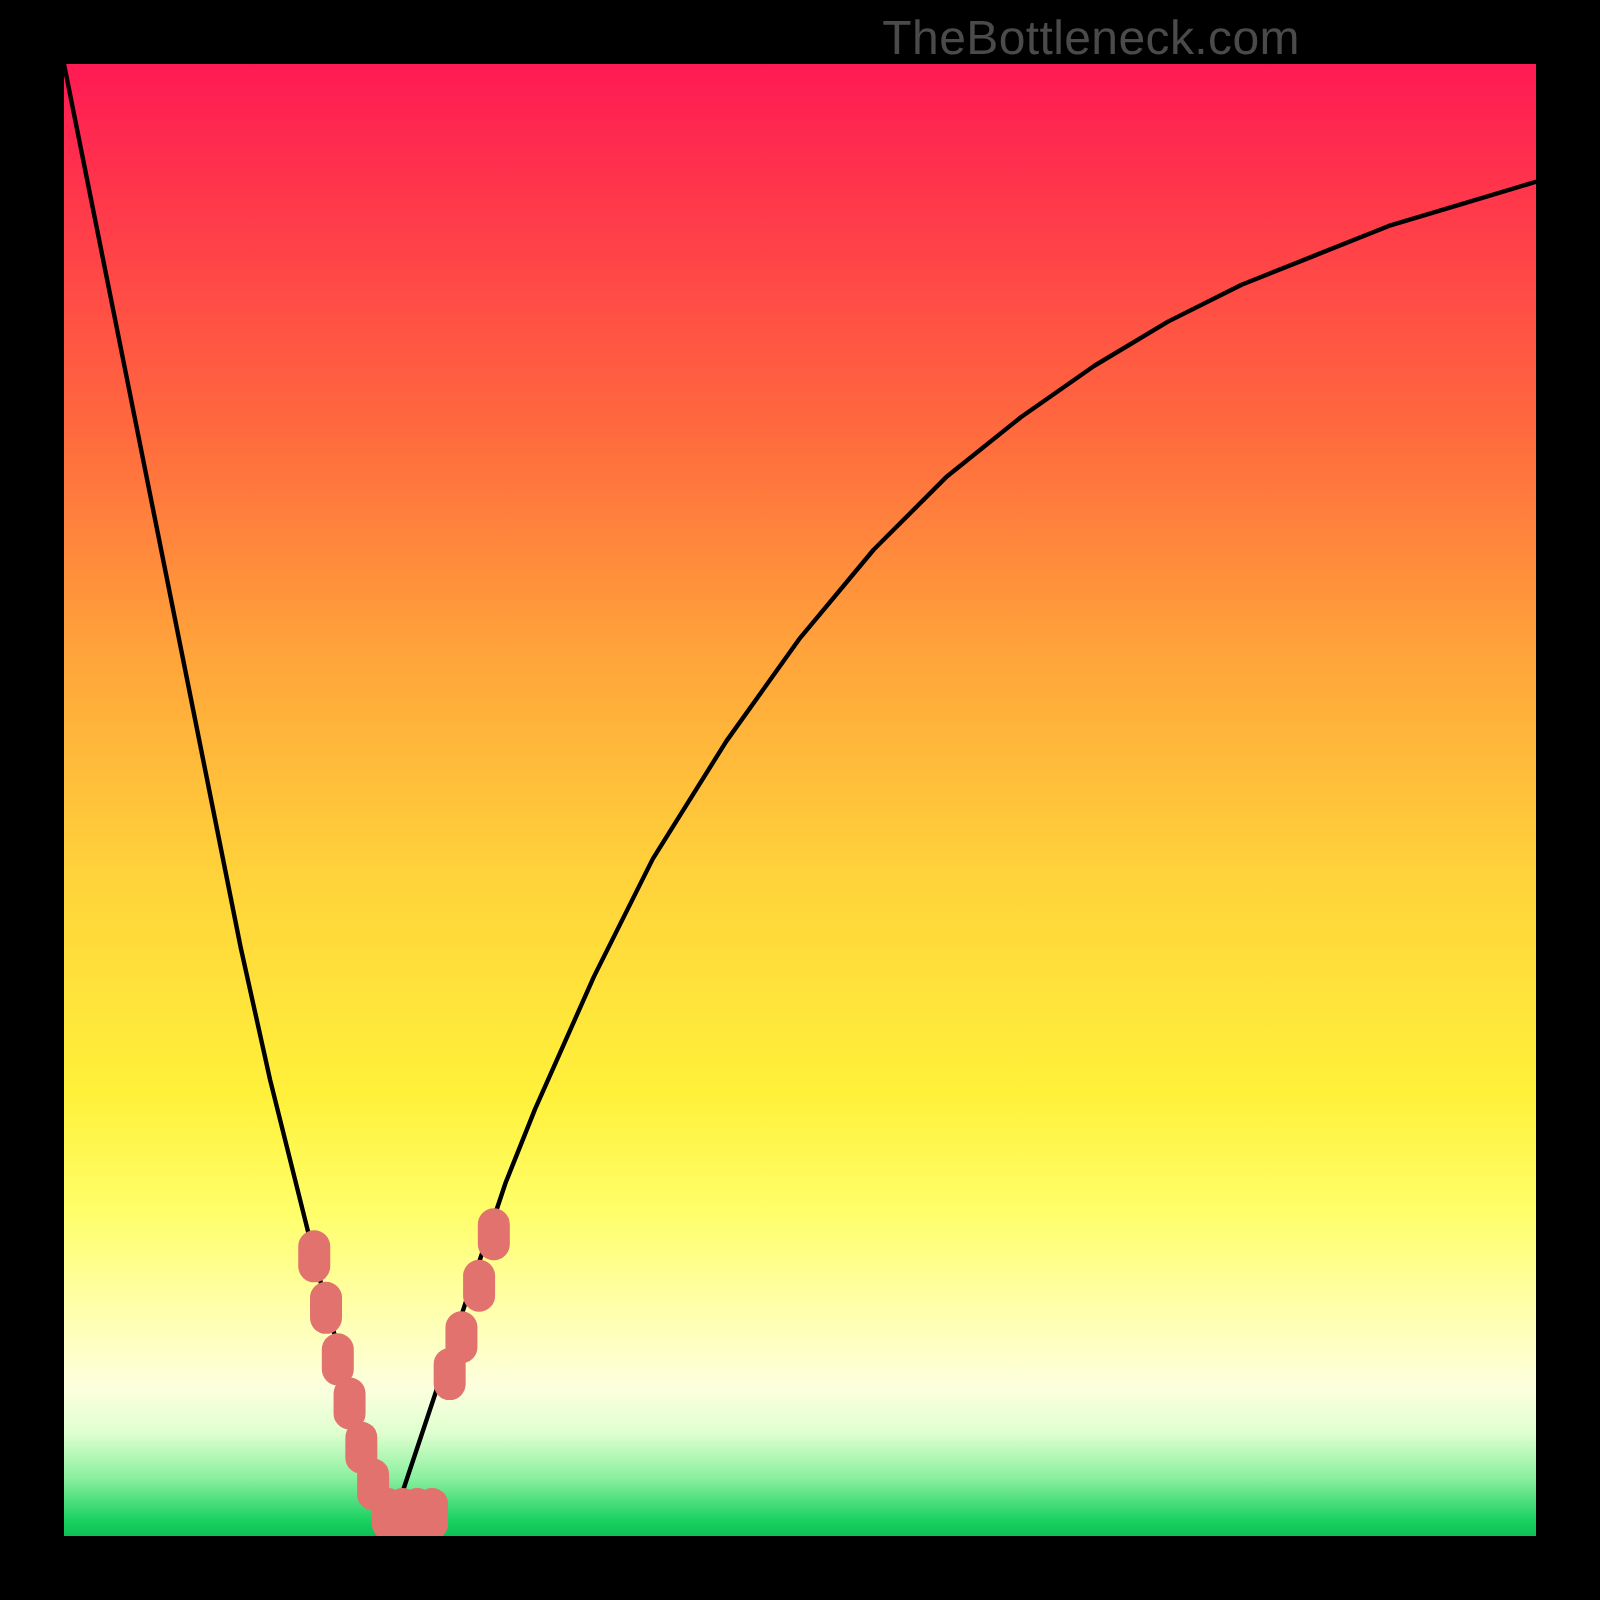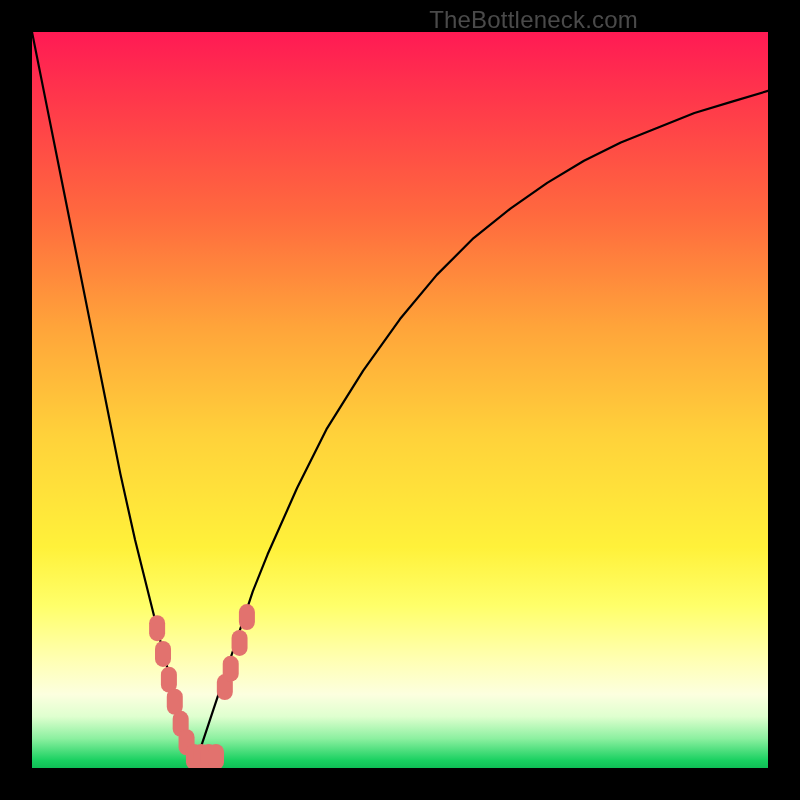--- a/index.html
+++ b/index.html
@@ -9,20 +9,21 @@
     height: 800px;
     overflow: hidden;
     background: #000;
     font-family: Arial, Helvetica, sans-serif;
   }
   .stage {
     position: relative;
     width: 648px;
     height: 800px;
     background: #000;
+    padding-left: 12px;
   }
   .plot-area {
     position: absolute;
     left: 32px;
     top: 32px;
     width: 736px;
     height: 736px;
     overflow: hidden;
   }
   .gradient-bg {

